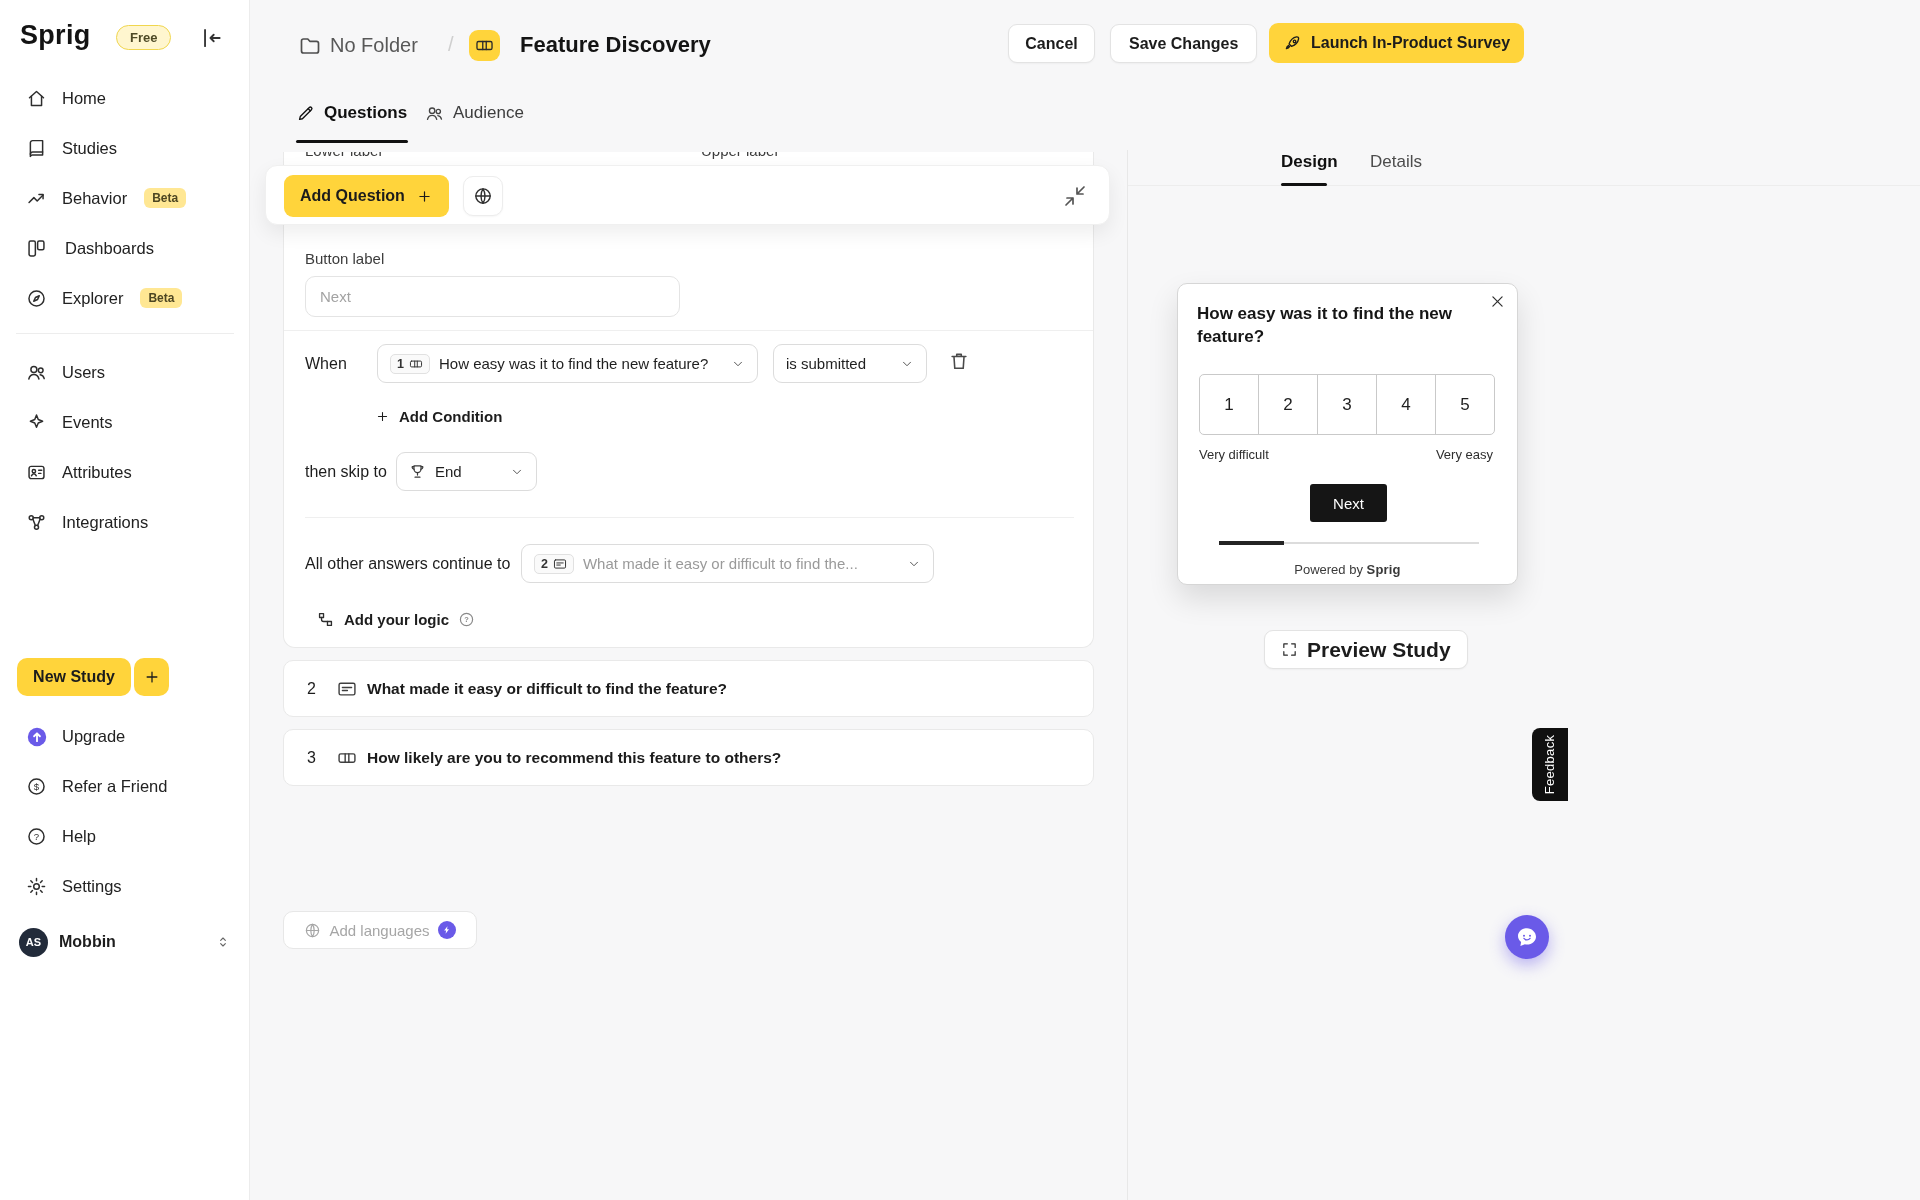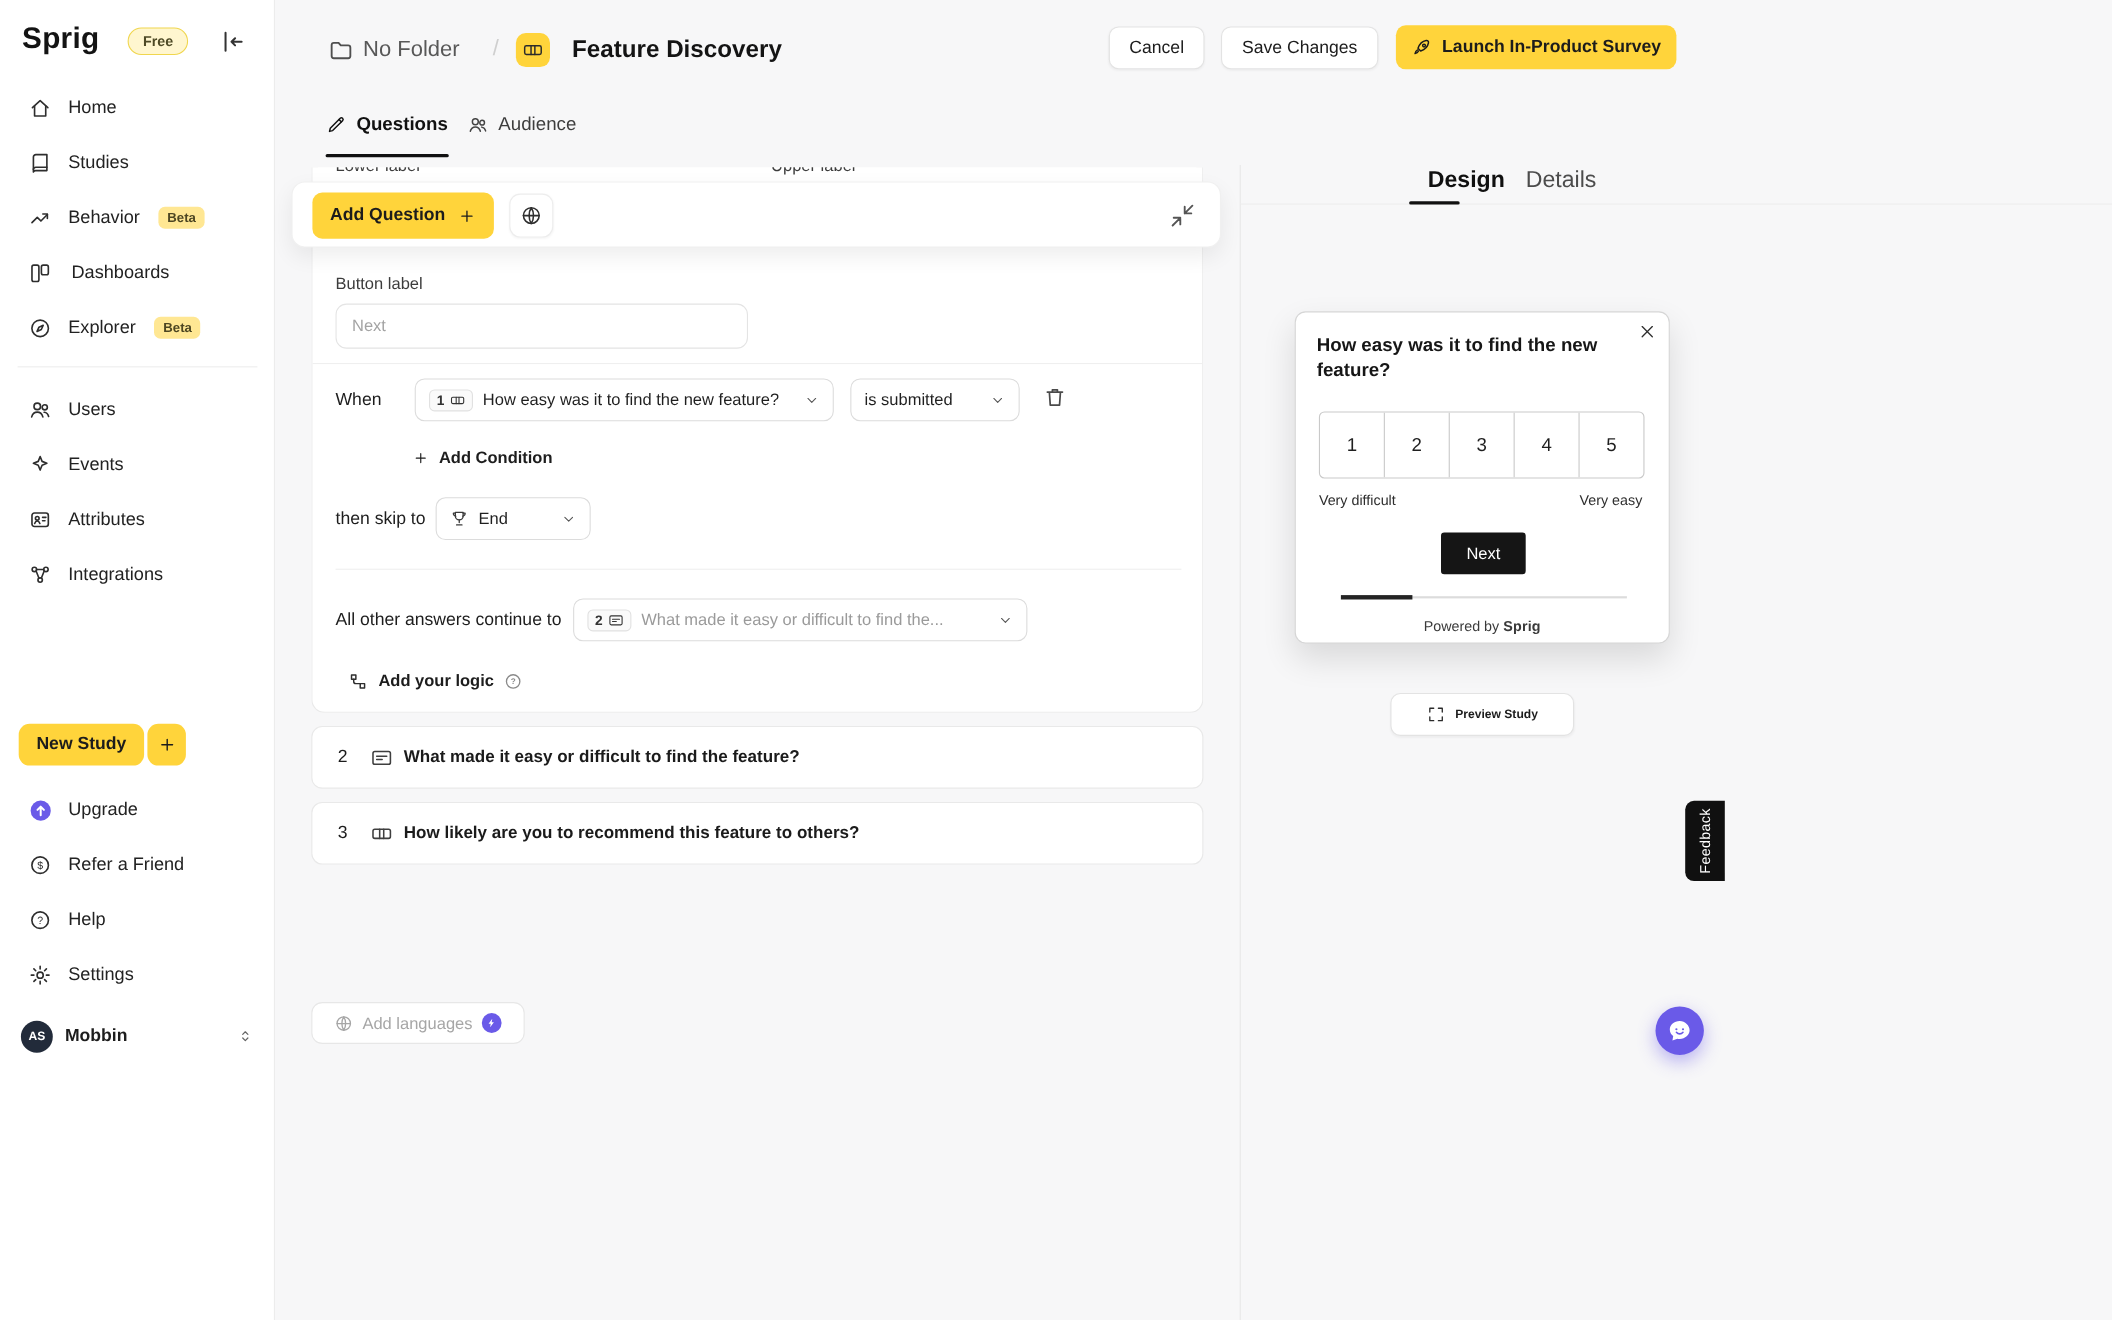--- a/index.html
+++ b/index.html
@@ -23,21 +23,21 @@
   .newstudy .plus { width:35px; height:38px; border-radius:10px; display:flex; align-items:center; justify-content:center; color:#1c1c1c; }
   .account { left:10px; top:918px; width:230px; height:48px; border-radius:10px; display:flex; align-items:center; gap:11px; padding:0 9px; cursor:pointer; }
   .avatar { width:29px; height:29px; border-radius:50%; background:#222b3a; color:#fff; font-size:11px; font-weight:700; display:flex; align-items:center; justify-content:center; }
   .account .aname { font-size:16px; font-weight:600; color:#1d1d1d; }
 
   
   .crumb-text { font-size:20px; font-weight:500; color:#585858; cursor:pointer; white-space:nowrap; }
   .page-title { font-size:22px; font-weight:700; color:#141414; white-space:nowrap; }
   .surveybadge { width:31px; height:31px; border-radius:9px; display:flex; align-items:center; justify-content:center; color:#2b2b2b; }
   .btn { display:flex; align-items:center; justify-content:center; gap:9px; height:39px; border-radius:9px; font-size:16px; cursor:pointer; white-space:nowrap; }
-  .btn-outline { background:#fff; border:1px solid #e3e3e3; box-shadow:0 1px 2px rgba(0,0,0,.04); font-weight:400; color:#1c1c1c; }
+  .btn-outline { background:#fff; border:1px solid #e3e3e3; box-shadow:0 1px 2px rgba(0,0,0,.04); font-weight:700; color:#1c1c1c; }
   .btn-yellow { background:#ffd43b; border:none; font-weight:600; color:#1c1c1c; }
 
   
   .tab { display:flex; align-items:center; gap:9px; font-size:17px; cursor:pointer; }
   .tab.active { font-weight:700; color:#111; }
   .tab.inactive { font-weight:500; color:#3d3d3d; }
   .tab-underline { height:3px; background:#111; border-radius:2px; }
 
   
   .card { position:absolute; background:#fff; border:1px solid #e9e9e9; border-radius:12px; }
@@ -53,21 +53,21 @@
   .dd .chev { margin-left:auto; color:#555; flex:0 0 auto; }
   .qpill { display:inline-flex; align-items:center; gap:5px; border:1px solid #e1e1e1; background:#fafafa; border-radius:5px; padding:2px 6px; font-size:12.5px; font-weight:600; color:#333; flex:0 0 auto; }
   .ghost { color:#9a9a9a; overflow:hidden; text-overflow:ellipsis; white-space:nowrap; }
   .linkrow { position:absolute; display:flex; align-items:center; gap:9px; font-size:15px; font-weight:600; color:#1d1d1d; cursor:pointer;justify-content:center; }
   .qrow { display:flex; align-items:center; padding-left:23px; cursor:pointer; }
   .qrow .qnum { font-size:16px; color:#1c1c1c; width:13px; }
   .qrow .qicon { margin-left:17px; color:#3f3f3f; }
   .qrow .qtitle { margin-left:10px; font-size:15.5px; font-weight:600; color:#1b1b1b; }
 
   
-  .ptab { position:absolute; font-size:21px; cursor:pointer;margin-left:17px; }
+  .ptab { position:absolute; font-size:17px; cursor:pointer; }
   .survey-card { position:absolute; left:1177px; top:283px; width:341px; height:302px; background:#fff; border:1px solid #d6d6d6; border-radius:10px; box-shadow:0 14px 30px rgba(0,0,0,.12); }
   .sq { position:absolute; left:19px; top:18px; width:282px; font-size:17px; font-weight:600; line-height:23px; color:#161616; }
   .scale { position:absolute; left:21px; top:90px; width:296px; height:61px; border:1px solid #c9c9c9; border-radius:5px; display:flex; overflow:hidden; background:#fff; }
   .scale .cell { flex:1; display:flex; align-items:center; justify-content:center; font-size:17px; color:#1f1f1f; cursor:pointer; }
   .scale .cell + .cell { border-left:1px solid #c9c9c9; }
   .scale-lbl { position:absolute; top:163px; font-size:13px; color:#2e2e2e; }
   .nextbtn { position:absolute; left:132px; top:200px; width:77px; height:38px; background:#151515; color:#fff; border-radius:3px; display:flex; align-items:center; justify-content:center; font-size:15px; cursor:pointer; }
   .ptrack { position:absolute; left:41px; top:258px; width:260px; height:2px; background:#dcdcdc; }
   .pfill { position:absolute; left:41px; top:257px; width:25%; max-width:260px; height:3.5px; background:#242424; }
   .powered { position:absolute; left:0; top:278px; width:100%; text-align:center; font-size:13px; color:#3a3a3a; }
@@ -469,21 +469,21 @@
     <span class="scale-lbl" style="left:21px;">Very difficult</span>
     <span class="scale-lbl" style="right:24px;">Very easy</span>
     <div class="nextbtn">Next</div>
     <div class="ptrack"></div>
     <div class="pfill" style="width: 65px;"></div>
     <div class="powered">
       <span>Powered by</span>&nbsp;<b>Sprig</b>
     </div>
   </div>
 
-  <div class="abs btn btn-outline" style="left:1264px;top:630px;min-width:167px;padding:0 16px;font-weight:600;font-size:11px;">
+  <div class="abs btn btn-outline" style="left:1264px;top:630px;min-width:167px;padding:0 16px;font-weight:600;font-size:21px;">
     <span style="color:#2a2a2a;">
         <svg class="svgic" width="17" height="17" viewBox="0 0 24 24">
           <path d="M4 9V4h5M15 4h5v5M20 15v5h-5M9 20H4v-5"></path>
         </svg>
       </span>
     <span>Preview Study</span>
   </div>
 
 
   <div class="feedback">

